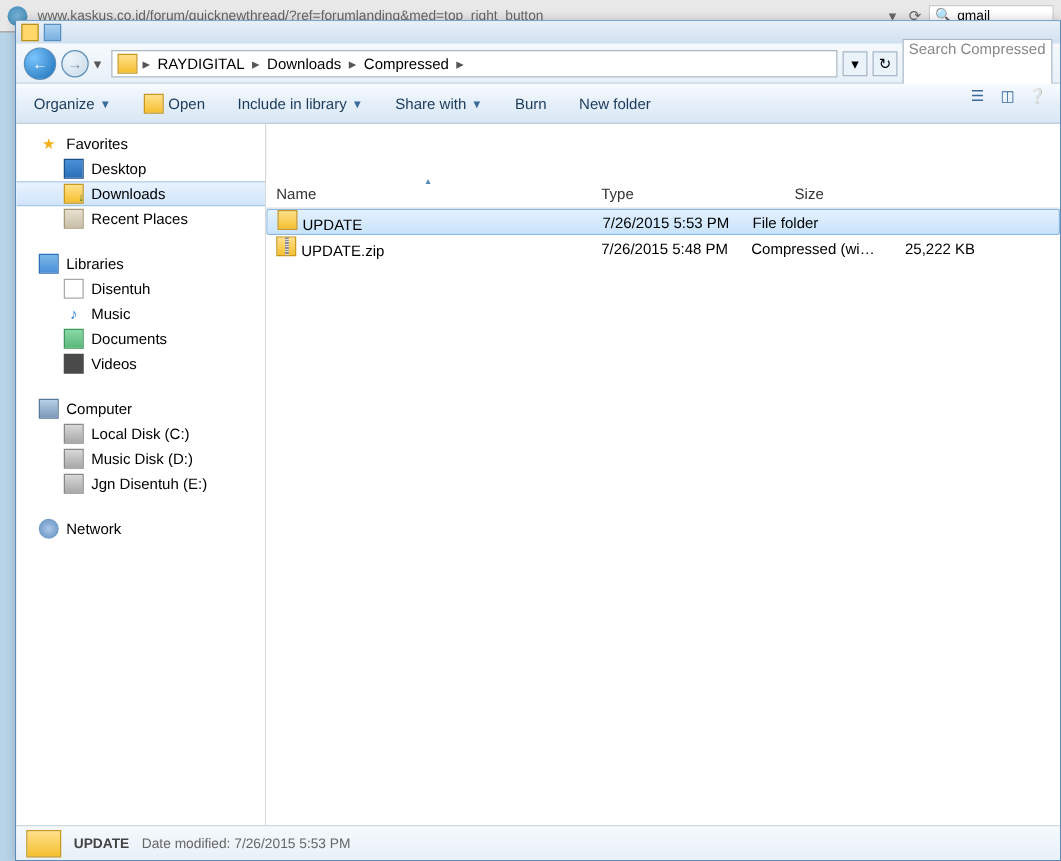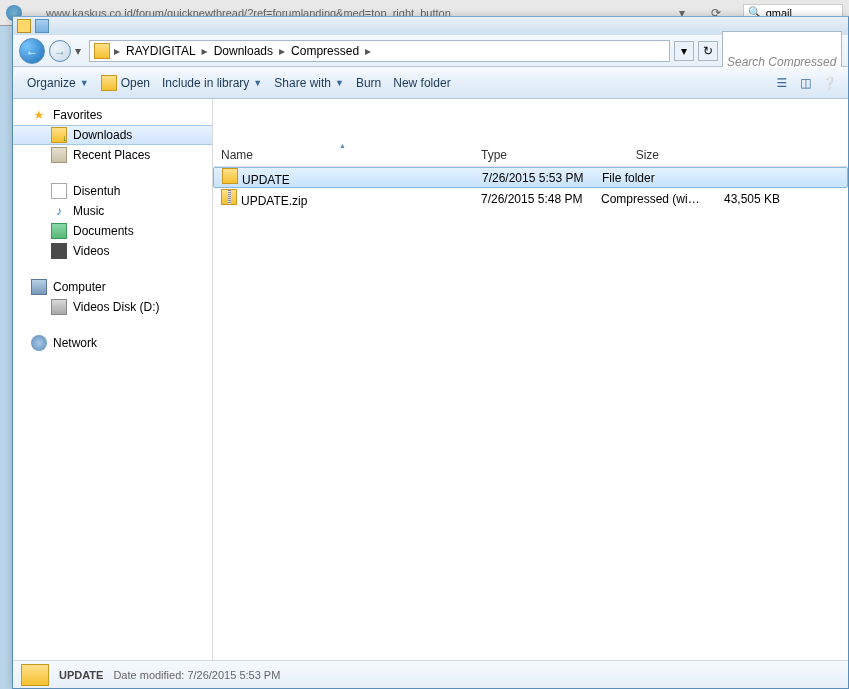--- a/index.html
+++ b/index.html
@@ -1,41 +1,41 @@
 <!DOCTYPE html>
 <html><head>
 <meta charset="utf-8">
 <style>
 * { box-sizing: border-box; margin: 0; padding: 0; }
 body { font-family: "Segoe UI", Tahoma, sans-serif; font-size: 12px; background: #b8d4e8; overflow: hidden; width: 849px; height: 689px; position: relative; }
 
-.browser-top { position: absolute; top: 0; left: 0; right: 0; height: 26px; background: #e8e8e8; display: flex; align-items: center; padding: 0 6px; gap: 20px; border-bottom: 1px solid #999; }
+.browser-top { position: absolute; top: 0; left: 0; right: 0; height: 26px; background: #e8e8e8; display: flex; align-items: center; padding: 0 6px; gap: 4px; border-bottom: 1px solid #999; }
 .browser-icon { width: 16px; height: 16px; border-radius: 50%; background: radial-gradient(#7ab5d8,#3a85b5); }
 .browser-url { flex: 1; font-size: 11px; color: #666; padding: 2px 4px; white-space: nowrap; overflow: hidden; }
 .br-ctrl { width: 14px; height: 14px; color: #666; display: inline-flex; align-items: center; justify-content: center; cursor: pointer; }
 .br-search { width: 100px; border: 1px solid #ccc; background: #fff; padding: 1px 4px; font-size: 11px; display: flex; align-items: center; gap: 4px; }
 
 .explorer-window { position: absolute; top: 16px; left: 12px; right: 0; bottom: 0; background: #fff; border: 1px solid #5a8db8; border-top: 1px solid #7aa5cc; box-shadow: 0 0 8px rgba(0,0,0,0.2); display: flex; flex-direction: column; }
 
 .win-bar { height: 18px; background: linear-gradient(#e8f0f8,#d0e0f0); display: flex; align-items: center; padding: 0 4px; gap: 4px; }
 .win-bar .sq { width: 14px; height: 14px; background: #ffd76a; border: 1px solid #b89020; }
 
 .nav-row { height: 32px; background: linear-gradient(#f5f9fd,#e8f0f8); border-bottom: 1px solid #b8c8d8; display: flex; align-items: center; padding: 0 6px; gap: 4px; }
 .nav-back, .nav-fwd { width: 26px; height: 26px; border-radius: 50%; border: 1px solid #5a8db8; display: inline-flex; align-items: center; justify-content: center; cursor: pointer; }
 .nav-back { background: radial-gradient(circle at 30% 30%, #7ac5ff, #1a6db5); color: #fff; }
 .nav-fwd { width: 22px; height: 22px; background: radial-gradient(circle at 30% 30%, #eef5fb, #c8dae8); color: #7a95b0; }
 .nav-drop { width: 10px; color: #555; cursor: pointer; }
 .breadcrumb { flex: 1; height: 22px; border: 1px solid #a8b8c8; background: #fff; display: flex; align-items: center; padding: 0 2px; overflow: hidden; }
 .bc-seg { padding: 2px 4px; color: #000; cursor: pointer; }
 .bc-arrow { color: #555; padding: 0 2px; cursor: pointer; }
 .bc-icon { width: 16px; height: 16px; background: linear-gradient(#ffe08a,#f5c030); border: 1px solid #c89820; margin: 0 2px; }
 .nav-refresh, .nav-refresh2 { width: 20px; height: 20px; border: 1px solid #a8b8c8; background: #eaf2fa; display: inline-flex; align-items: center; justify-content: center; cursor: pointer; }
-.search-box { width: 120px; height: 39px; border: 1px solid #a8b8c8; background: #fff; display: flex; align-items: flex-end; padding: 0 4px; gap: 4px; color: #888; font-style: italic; }
-
-.toolbar { height: 32px; background: linear-gradient(#f8fbff,#e5eff9 50%,#d9e8f5); border-bottom: 1px solid #b0c4d8; display: flex; align-items: center; padding: 0 8px; }
+.search-box { width: 120px; height: 39px; border: 1px solid #a8b8c8; background: #fff; display: flex; align-items: flex-start; padding: 0 4px; gap: 4px; color: #888; }
+
+.toolbar { height: 32px; background: linear-gradient(#f8fbff,#e5eff9 50%,#d9e8f5); border-bottom: 1px solid #b0c4d8; display: flex; padding: 0 8px; gap: 14px; }
 .toolbar-item { color: #1a3a5a; cursor: pointer; padding: 4px 6px; display: inline-flex; align-items: center; gap: 4px; }
 .drop-arr { font-size: 9px; color: #3a6a9a; }
 .tb-icon { width: 16px; height: 16px; background: linear-gradient(#ffe08a,#f5c030); border: 1px solid #c89820; display: inline-block; }
 .tb-right { margin-left: auto; display: flex; gap: 4px; }
 .tb-sq { width: 20px; height: 20px; border: 1px solid transparent; display: inline-flex; align-items: center; justify-content: center; cursor: pointer; color: #3a6a9a; }
 
 .body-split { flex: 1; display: flex; overflow: hidden; }
 
 .sidebar { width: 200px; background: #fff; border-right: 1px solid #d8d8d8; overflow-y: auto; padding: 6px 0; }
 .side-grp { margin-bottom: 16px; }
@@ -151,30 +151,38 @@
     </div>
   </div>
 
   <div class="body-split">
     <div class="sidebar">
       <div class="side-grp">
         <div class="side-hdr">
             <span class="ic ic-star">★</span>
             <span>Favorites</span>
           </div>
+        <div class="side-item">
+            <span class="ic ic-desk"></span>
+            <span>Desktop</span>
+          </div>
         <div class="side-item sel">
             <span class="ic ic-dl"></span>
             <span>Downloads</span>
           </div>
         <div class="side-item">
             <span class="ic ic-rec"></span>
             <span>Recent Places</span>
           </div>
       </div>
       <div class="side-grp">
+        <div class="side-hdr">
+            <span class="ic ic-lib"></span>
+            <span>Libraries</span>
+          </div>
         <div class="side-item">
             <span class="ic ic-doc"></span>
             <span>Disentuh</span>
           </div>
         <div class="side-item">
             <span class="ic ic-mus">♪</span>
             <span>Music</span>
           </div>
         <div class="side-item">
             <span class="ic ic-pic"></span>
@@ -185,21 +193,29 @@
             <span>Videos</span>
           </div>
       </div>
       <div class="side-grp">
         <div class="side-hdr">
             <span class="ic ic-comp"></span>
             <span>Computer</span>
           </div>
         <div class="side-item">
             <span class="ic ic-disk"></span>
-            <span>Videos Disk (D:)</span>
+            <span>Local Disk (C:)</span>
+          </div>
+        <div class="side-item">
+            <span class="ic ic-disk"></span>
+            <span>Music Disk (D:)</span>
+          </div>
+        <div class="side-item">
+            <span class="ic ic-disk"></span>
+            <span>Jgn Disentuh (E:)</span>
           </div>
       </div>
       <div class="side-grp">
         <div class="side-hdr">
             <span class="ic ic-net"></span>
             <span>Network</span>
           </div>
       </div>
     </div>
 
@@ -219,21 +235,21 @@
         <div class="row sel">
           <div class="cell c-name"><span class="ic ic-fold"></span><span>UPDATE</span></div>
           <div class="cell c-date">7/26/2015 5:53 PM</div>
           <div class="cell c-type">File folder</div>
           <div class="cell c-size"></div>
         </div>
         <div class="row">
           <div class="cell c-name"><span class="ic ic-zip"></span><span>UPDATE.zip</span></div>
           <div class="cell c-date">7/26/2015 5:48 PM</div>
           <div class="cell c-type">Compressed (with...</div>
-          <div class="cell c-size">43,505 KB</div>
+          <div class="cell c-size">25,222 KB</div>
         </div>
       </div>
     </div>
   </div>
 
   <div class="status">
     <span class="big-ic"></span>
     <span style="font-weight:600">UPDATE</span>
     <span style="color:#666">Date modified: 7/26/2015 5:53 PM</span>
   </div>

